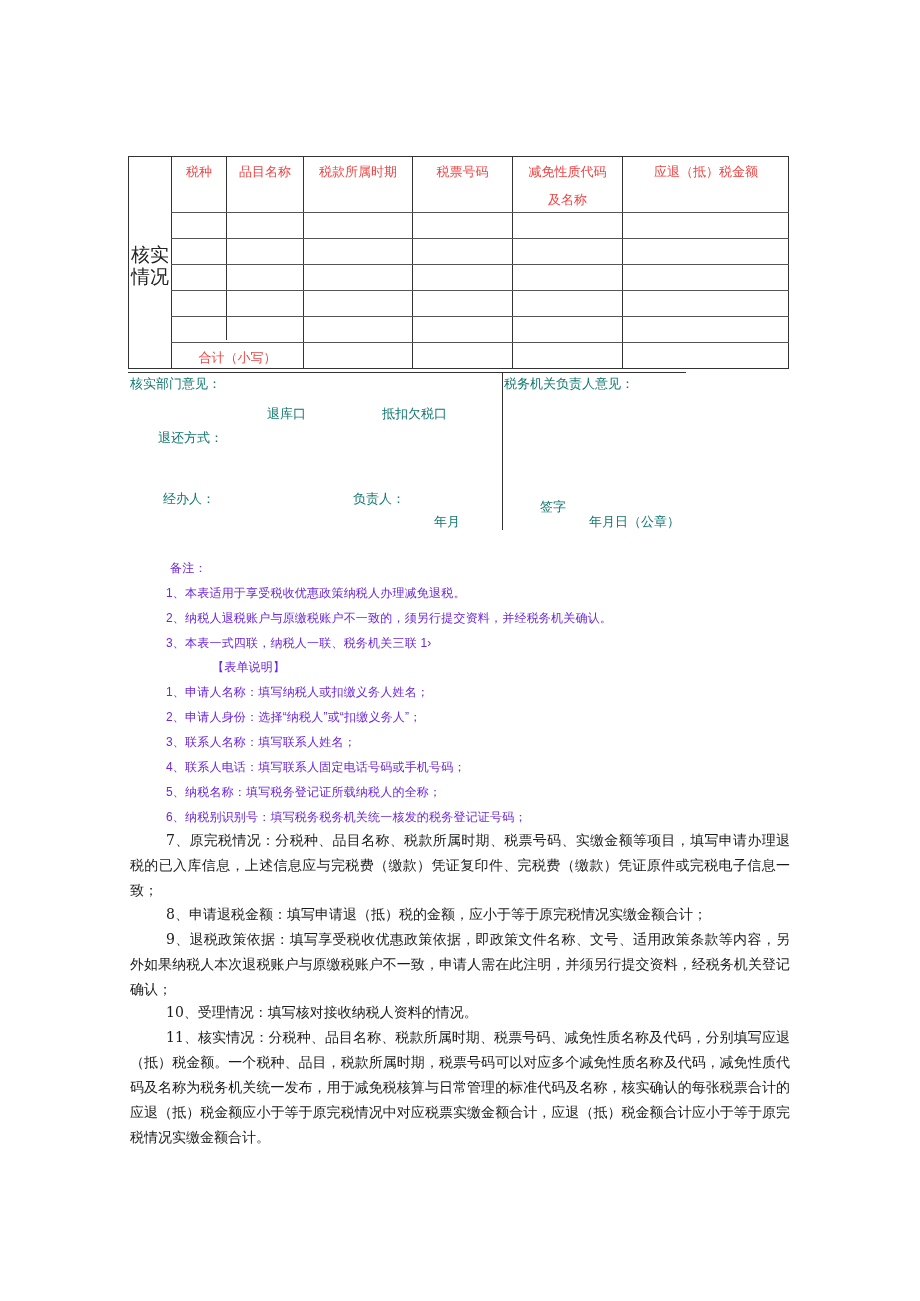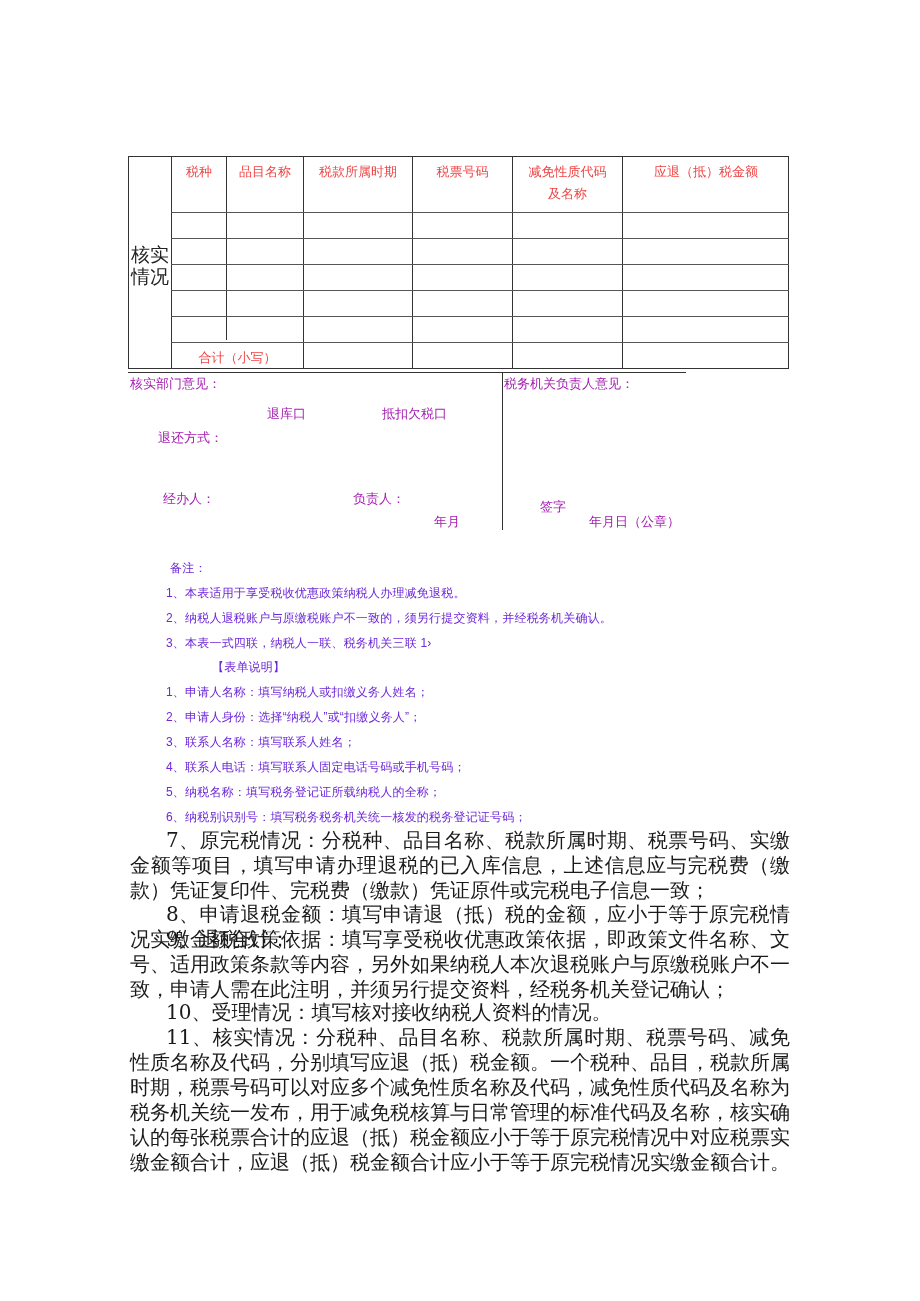--- a/index.html
+++ b/index.html
@@ -9,24 +9,24 @@
     color: #1a1a1a;
   }
   .abs { position: absolute; }
   
   .tbl { position: absolute; left: 128px; top: 156px; width: 661px; height: 213px; border: 1px solid #333; box-sizing: border-box; }
   .vline { position: absolute; background: #333; width: 1px; }
   .hline { position: absolute; background: #555; height: 1px; }
   .hdr { position: absolute; font-size: 13px; text-align: center; line-height: 22px; color: #ef4444; }
   .side-label { position: absolute; font-size: 19px; line-height: 22px; color: #222; }
   
-  .op-text { position: absolute; font-size: 13px; color: #a21caf; white-space: nowrap; }
+  .op-text { position: absolute; font-size: 13px; color: #0f766e; white-space: nowrap; }
   
   .note { position: absolute; font-size: 12px; color: #6d28d9; white-space: nowrap; font-family: Liberation Sans, sans-serif; letter-spacing: 0.2px; }
-  .para { position: absolute; left: 130px; width: 660px; font-size: 20px; line-height: 25px; color: #1a1a1a; font-family: "DejaVu Serif", "Liberation Serif", serif; text-indent: 36px; text-align: justify; }
+  .para { position: absolute; left: 130px; width: 660px; font-size: 14px; line-height: 25px; color: #1a1a1a; font-family: "DejaVu Serif", "Liberation Serif", serif; text-indent: 36px; text-align: justify; }
 </style>
 </head>
 <body>
 
 <div class="tbl">
 
   <div class="vline" style="left:42px; top:0; height:211px;"></div>
   <div class="vline" style="left:97px; top:0; height:183px;"></div>
   <div class="vline" style="left:174px; top:0; height:211px;"></div>
   <div class="vline" style="left:283px; top:0; height:211px;"></div>
@@ -44,21 +44,21 @@
     <div>核实</div>
     <div>情况</div>
   </div>
 
   <div class="hdr" style="left:43px; top:4px; width:54px;">税种</div>
   <div class="hdr" style="left:98px; top:4px; width:76px;">品目名称</div>
   <div class="hdr" style="left:175px; top:4px; width:108px;">税款所属时期</div>
   <div class="hdr" style="left:284px; top:4px; width:99px;">税票号码</div>
   <div class="hdr" style="left:384px; top:4px; width:109px;">
     <div>减免性质代码</div>
-    <div style="margin-top:0;">及名称</div>
+    <div style="margin-top:6px;">及名称</div>
   </div>
   <div class="hdr" style="left:494px; top:4px; width:166px;">应退（抵）税金额</div>
 
   <div class="hdr" style="left:43px; top:190px; width:131px;">合计（小写）</div>
 </div>
 
 <div class="abs" style="left:128px; top:372px; width:558px; height:1px; background:#333;"></div>
 <div class="abs" style="left:502px; top:372px; width:1px; height:158px; background:#333;"></div>
 
 <div class="op-text" style="left:130px; top:375px;">核实部门意见：</div>

